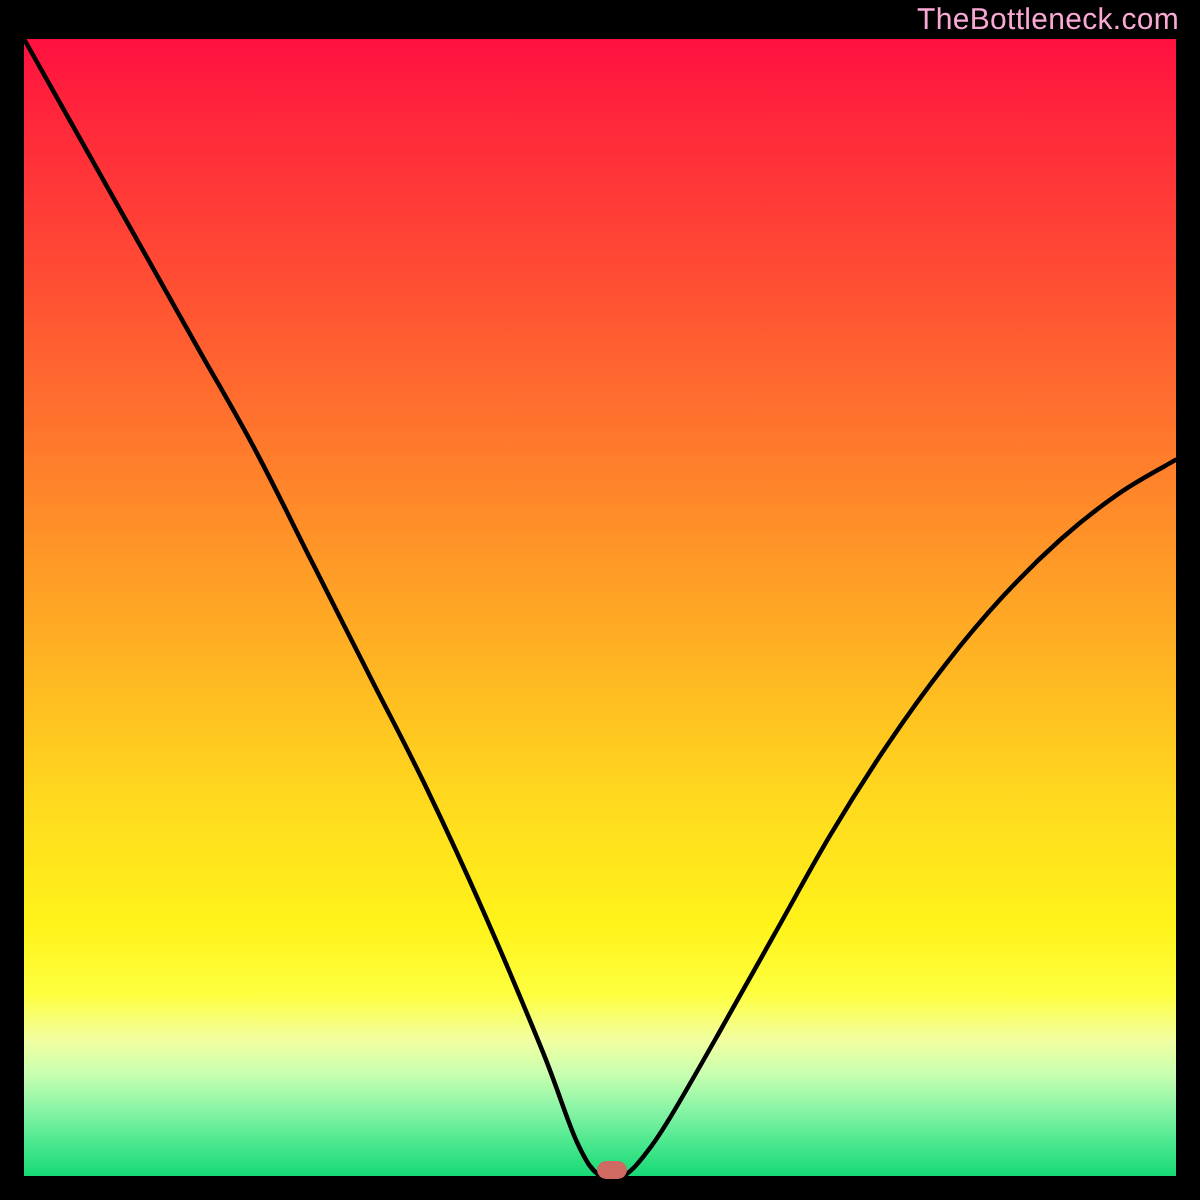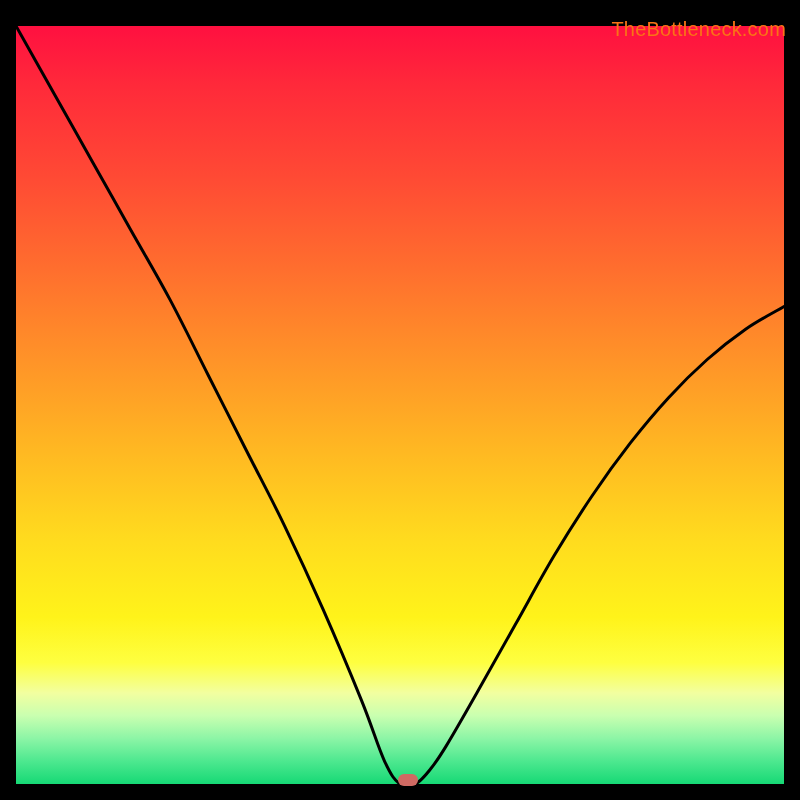--- a/index.html
+++ b/index.html
@@ -55,26 +55,25 @@
     height: 12px;
     border-radius: 6px;
     background: #cf6a63;
     transform: translate(-50%, -50%);
     pointer-events: none;
   }
   .watermark {
     position: absolute;
     top: 2px;
     right: 14px;
-    color: #f97316;
+    color: #f9a8d4;
     font-size: 20px;
     font-weight: 500;
     letter-spacing: 0.2px;
     user-select: none;
-    margin-top: 16px;
   }
 </style>
 </head>
 <body>
 
 <div class="frame">
 
   <div class="plot-area">
 
     <svg class="curve" viewBox="0 0 768 758" preserveAspectRatio="none">

